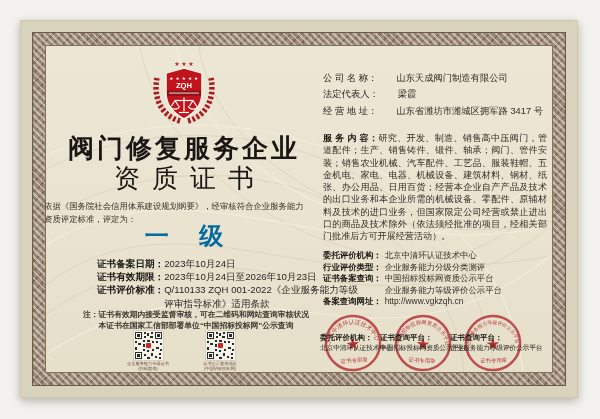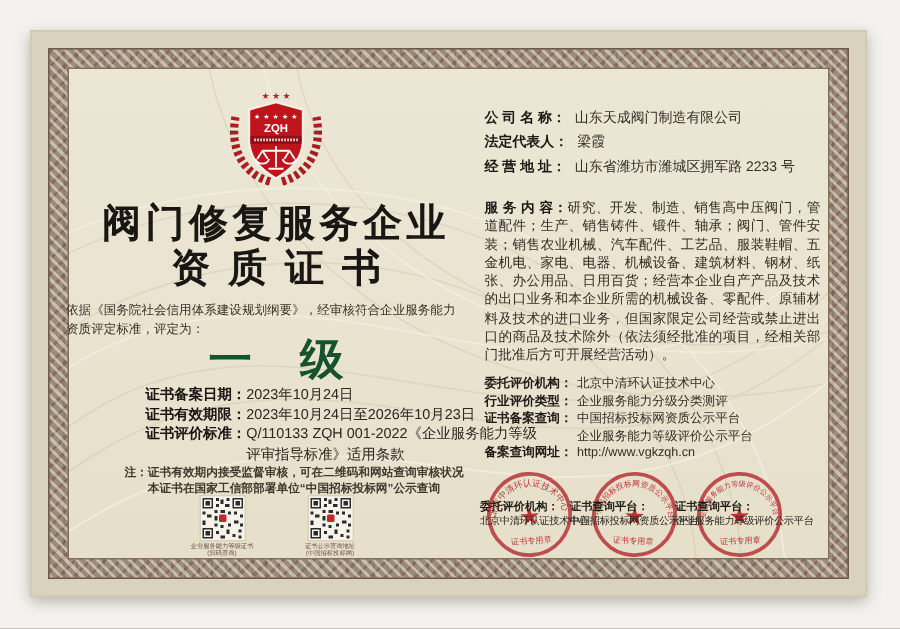--- a/index.html
+++ b/index.html
@@ -31,43 +31,43 @@
   }
   .guilloche{position:absolute;left:0;top:0;width:100%;height:100%;}
   .content{position:absolute;inset:0;}
   .content > div{position:absolute;}
 
   
   .badge{left:129px;top:37px;width:70px;height:66px;}
   .title1{left:28px;top:111px;width:272px;text-align:center;
     font-size:26px;font-weight:900;color:#191613;letter-spacing:3px;}
   .title2{left:28px;top:141px;width:272px;text-align:center;
-    font-size:26px;font-weight:700;color:#191613;letter-spacing:12px;text-indent:12px;}
+    font-size:26px;font-weight:400;color:#191613;letter-spacing:12px;text-indent:12px;}
   .intro{left:24px;top:180px;width:280px;text-align:left;
     font-size:8.4px;line-height:1.55;color:#38322a;}
   .grade{left:28px;top:200px;width:272px;text-align:center;
-    font-size:29px;font-weight:900;color:#14532d;letter-spacing:12px;text-indent:12px;}
+    font-size:24px;font-weight:900;color:#0369a1;letter-spacing:12px;text-indent:12px;}
   .left-fields{left:54px;top:237px;width:250px;font-size:9.6px;line-height:13.2px;color:#2a2620;}
   .lf-row{display:flex;}
   .lf-label{font-weight:bold;white-space:nowrap;color:#191613;margin-left:23px;}
   .lf-val{white-space:nowrap;}
   .notes{left:32px;top:290px;width:288px;text-align:center;
     font-size:7.8px;line-height:10.6px;color:#3e382f;font-weight:bold;}
   .qr-row{left:28px;top:311px;width:272px;display:flex;justify-content:center;gap:14px;}
   .qr-box{width:58px;display:flex;flex-direction:column;align-items:center;}
   .qr-box svg{width:29px;height:29px;background:#f6f3ea;box-shadow:0 0 0 1px #d8d0ba;}
   .qr-label{margin-top:2px;font-size:4.2px;line-height:4.8px;text-align:center;color:#6b4f45;}
 
   
   .certno{left:303px;top:33px;width:224px;text-align:right;padding-right:18px;white-space:nowrap;}
   .certno .lbl{font-size:8.8px;font-weight:bold;color:#211d18;}
   .certno .num{font-size:9.6px;font-weight:bold;color:#c3161d;letter-spacing:.3px;}
   .company{left:303px;top:50px;width:228px;font-size:9.3px;line-height:16.4px;color:#332d25;}
   .co-row{display:flex;white-space:nowrap;}
-  .co-label{font-weight:bold;color:#1d1a15;margin-right:6px;}
+  .co-label{font-weight:normal;color:#1d1a15;margin-right:19px;}
   .service{left:303px;top:112px;width:224px;font-size:9.1px;line-height:12.3px;
     color:#332d25;text-align:justify;}
   .sv-label{font-weight:bold;color:#1d1a15;}
   .eval{left:303px;top:230px;width:228px;font-size:8.4px;line-height:11.6px;color:#332d25;}
   .ev-row{display:flex;}
   .ev-label{font-weight:bold;white-space:nowrap;color:#1d1a15;margin-right:3px;}
   .ev-val div{white-space:nowrap;}
 
   
   .seal{width:58px;height:58px;top:294px;color:#b3262b;z-index:2;opacity:.92;}
@@ -241,21 +241,21 @@
         <div class="co-row">
           <span class="co-label">公 司 名 称：</span>
           <span>山东天成阀门制造有限公司</span>
         </div>
         <div class="co-row">
           <span class="co-label">法定代表人：</span>
           <span>梁霞</span>
         </div>
         <div class="co-row">
           <span class="co-label">经 营 地 址：</span>
-          <span>山东省潍坊市潍城区拥军路 2233 号</span>
+          <span>山东省潍坊市潍城区拥军路 3417 号</span>
         </div>
       </div>
 
       <div class="service">
         <span class="sv-label">服 务 内 容：</span><span>研究、开发、制造、销售高中压阀门，管道配件；生产、销售铸件、锻件、轴承；阀门、管件安装；销售农业机械、汽车配件、工艺品、服装鞋帽、五金机电、家电、电器、机械设备、建筑材料、钢材、纸张、办公用品、日用百货；经营本企业自产产品及技术的出口业务和本企业所需的机械设备、零配件、原辅材料及技术的进口业务，但国家限定公司经营或禁止进出口的商品及技术除外（依法须经批准的项目，经相关部门批准后方可开展经营活动）。</span>
       </div>
 
       <div class="eval">
         <div class="ev-row">
           <span class="ev-label">委托评价机构：</span>

